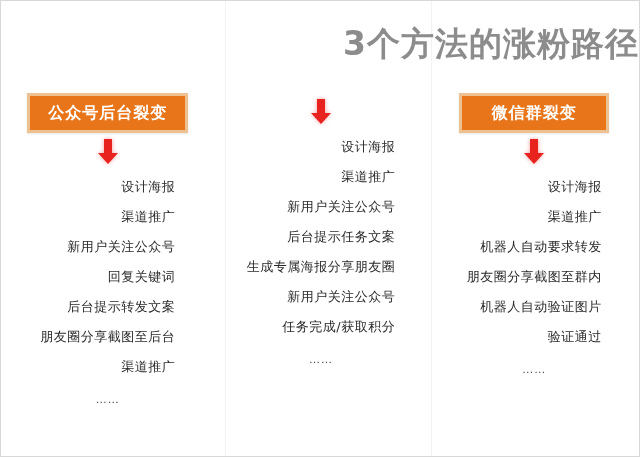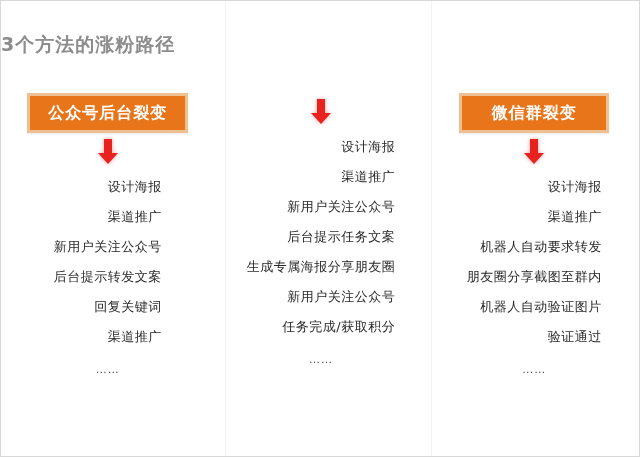--- a/index.html
+++ b/index.html
@@ -29,24 +29,24 @@
     width: 1px;
     height: 457px;
     background: #f3f3f3;
   }
   .col-divider.d1 { left: 224px; }
   .col-divider.d2 { left: 430px; }
 
   .title {
     position: absolute;
     left: 0;
-    right: 12px;
+    right: 0;
     top: 26px;
-    text-align: left;
-    font-size: 19px;
+    text-align: right;
+    font-size: 33px;
     font-weight: bold;
     color: #8c8c8c;
     letter-spacing: 1px;
     line-height: 34px;
     white-space: nowrap;
   }
 
   .columns {
     position: absolute;
     left: 0;
@@ -138,22 +138,23 @@
       <div class="header-box">公众号后台裂变</div>
       <div class="arrow-wrap">
         <svg class="arrow-icon" width="22" height="26" viewBox="0 0 22 26" aria-hidden="true">
           <path d="M7 0 H15 V14 H21 L11 25 L1 14 H7 Z" fill="#e8231f"></path>
         </svg>
       </div>
       <ul class="steps">
         <li class="step">设计海报</li>
         <li class="step">渠道推广</li>
         <li class="step">新用户关注公众号</li>
+        <li class="step">回复关键词</li>
         <li class="step">后台提示转发文案</li>
-        <li class="step">回复关键词</li>
+        <li class="step">朋友圈分享截图至后台</li>
         <li class="step">渠道推广</li>
       </ul>
       <div class="ellipsis">……</div>
     </div>
 
     <div class="column">
       <div class="arrow-wrap">
         <svg class="arrow-icon" width="22" height="26" viewBox="0 0 22 26" aria-hidden="true">
           <path d="M7 0 H15 V14 H21 L11 25 L1 14 H7 Z" fill="#e8231f"></path>
         </svg>

